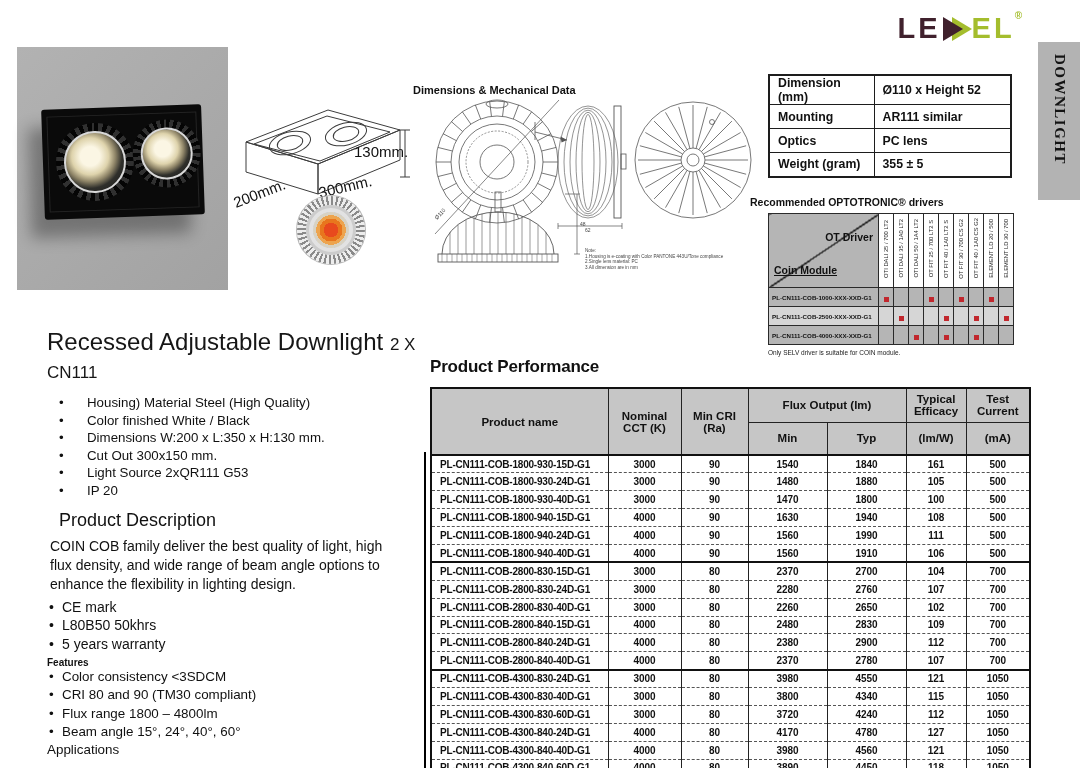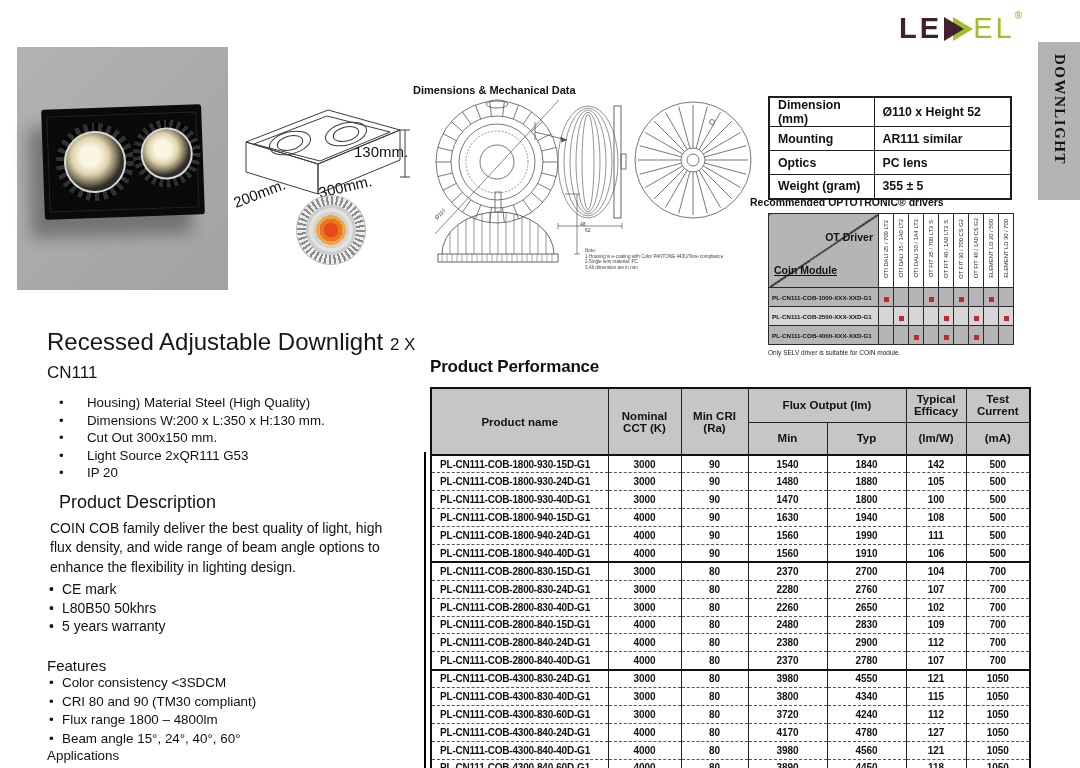--- a/index.html
+++ b/index.html
@@ -3,21 +3,21 @@
 <meta charset="utf-8">
 <style>
   * { box-sizing: border-box; margin: 0; padding: 0; }
   html,body { background:#fff; }
   body { font-family:"Liberation Sans", sans-serif; color:#111; }
   #page { position:relative; width:1080px; height:768px; background:#fff; overflow:hidden; }
 
   
   .logo { position:absolute; right:58px; top:12px; display:flex; align-items:center; }
   .logo .le { font-size:29px; font-weight:bold; letter-spacing:3px; color:#40212d; }
-  .logo .el { font-size:29px; font-weight:normal; letter-spacing:3px; color:#a4bd2d; }
+  .logo .el { font-size:29px; font-weight:bold; letter-spacing:3px; color:#a4bd2d; }
   .tri { width:0; height:0; border-top:12px solid transparent; border-bottom:12px solid transparent; display:inline-block; }
   .tri.dark { border-left:20px solid #40212d; position:relative; z-index:2; margin-left:2px; }
   .tri.green { border-left:20px solid #a4bd2d; margin-left:-11px; z-index:1; }
   .logo sup { font-size:10px; color:#a4bd2d; font-weight:bold; align-self:flex-start; margin-top:-2px; }
 
   
   .side-tab { position:absolute; right:0; top:42px; width:42px; height:158px; background:#b3b3b3; display:flex; justify-content:center; }
   .side-tab span { writing-mode:vertical-rl; font-family:"Liberation Serif", serif; font-weight:bold; font-size:15px; letter-spacing:1.5px; color:#141414; margin-top:12px; }
 
   
@@ -40,21 +40,21 @@
   .cob::before { content:""; position:absolute; inset:9px; border-radius:50%; background:#e2e2e2; box-shadow:inset 0 0 0 3px #cccccc; }
   .cob::after { content:""; position:absolute; inset:16px; border-radius:50%;
     background:radial-gradient(circle, #e8491d 0 28%, #e8761d 28% 45%, #eda44e 45% 58%, #d8d2c2 58% 70%, #c9c9c9 70%); }
 
   
   .mech-head { position:absolute; left:413px; top:84px; font-size:11px; font-weight:bold; }
   .mech { position:absolute; left:425px; top:94px; }
   .mech-note { position:absolute; left:585px; top:248px; width:180px; font-size:4.6px; line-height:5.6px; color:#454545; }
 
   
-  .spec-table { position:absolute; left:768px; top:96px; width:244px; border-collapse:collapse; border:2px solid #1d1d1d; }
+  .spec-table { position:absolute; left:768px; top:74px; width:244px; border-collapse:collapse; border:2px solid #1d1d1d; }
   .spec-table td { border:1px solid #1d1d1d; height:24px; font-size:12.3px; font-weight:bold; padding-left:8px; }
   .spec-table td.sl { width:105px; }
 
   
   .drv-wrap { position:absolute; left:750px; top:196px; width:290px; }
   .drv-head { font-size:10.5px; font-weight:bold; margin-bottom:5px; }
   .drv-table { border-collapse:collapse; margin-left:18px; border:1.5px solid #2a2a2a; }
   .drv-table th, .drv-table td { border:1px solid #2a2a2a; }
   .drv-corner { width:110px; height:74px; background-color:#b5b5b5; position:relative;
     background-image:linear-gradient(to bottom right, transparent calc(50% - 0.8px), #222 calc(50% - 0.8px), #222 calc(50% + 0.8px), transparent calc(50% + 0.8px)); }
@@ -73,21 +73,21 @@
   .intro { position:absolute; left:47px; top:328px; width:382px; }
   .title { font-size:24px; font-weight:normal; margin-bottom:10px; color:#161616; }
   .title .suffix { font-size:17px; }
   ul { list-style:none; }
   ul.spec li { position:relative; padding-left:40px; font-size:13.3px; line-height:17.6px; }
   ul.spec li::before { content:"\2022"; position:absolute; left:12px; }
   .desc-head { font-size:18px; font-weight:normal; margin:10px 0 6px 12px; }
   .desc-text { font-size:14px; line-height:19.4px; width:348px; margin-left:3px; margin-bottom:3px; }
   ul.descb li { position:relative; padding-left:15px; font-size:14px; line-height:18.4px; }
   ul.descb li::before { content:"\2022"; position:absolute; left:2px; }
-  .feat-head { font-size:15px; margin-top:22px; }
+  .feat-head { font-size:10px; margin-top:4px;font-weight:bold; }
   ul.features li, ul.apps li { position:relative; padding-left:15px; font-size:13.4px; line-height:18.4px; }
   ul.features li::before, ul.apps li::before { content:"\2022"; position:absolute; left:2px; }
   .app-head { font-size:13.4px; }
 
   .vdivider { position:absolute; left:424px; top:452px; width:2px; height:316px; background:#000; }
 
   
   .perf { position:absolute; left:430px; top:357px; width:599px; }
   .perf-head { font-size:17px; font-weight:bold; letter-spacing:-0.2px; margin-bottom:10px; }
   .perf-table { border-collapse:collapse; width:599px; border:2px solid #111; table-layout:fixed; }
@@ -358,20 +358,21 @@
     <div class="drv-note">Only SELV driver is suitable for COIN module.</div>
   </div>
 
   <div class="intro">
     <div class="title">
       <span>Recessed Adjustable Downlight</span>
       <span class="suffix">2 X CN111</span>
     </div>
     <ul class="spec">
         <li>Housing) Material  Steel (High Quality)</li>
+        <li>Color finished White /  Black</li>
         <li>Dimensions W:200 x L:350 x H:130 mm.</li>
         <li>Cut Out 300x150 mm.</li>
         <li>Light Source 2xQR111  G53</li>
         <li>IP 20</li>
       </ul>
     <div class="desc-head">Product Description</div>
     <p class="desc-text">COIN COB family deliver the best quality of light, high flux density, and wide range of beam angle options to enhance the flexibility in lighting design.</p>
     <ul class="descb">
         <li>CE mark</li>
         <li>L80B50 50khrs</li>
@@ -424,21 +425,21 @@
           <th>(mA)</th>
         </tr>
       </thead>
       <tbody id="perf-body">
           <tr>
             <td class="pname">PL-CN111-COB-1800-930-15D-G1</td>
             <td>3000</td>
             <td>90</td>
             <td>1540</td>
             <td>1840</td>
-            <td>142</td>
+            <td>161</td>
             <td>500</td>
           </tr>
           <tr>
             <td class="pname">PL-CN111-COB-1800-930-24D-G1</td>
             <td>3000</td>
             <td>90</td>
             <td>1480</td>
             <td>1880</td>
             <td>105</td>
             <td>500</td>

